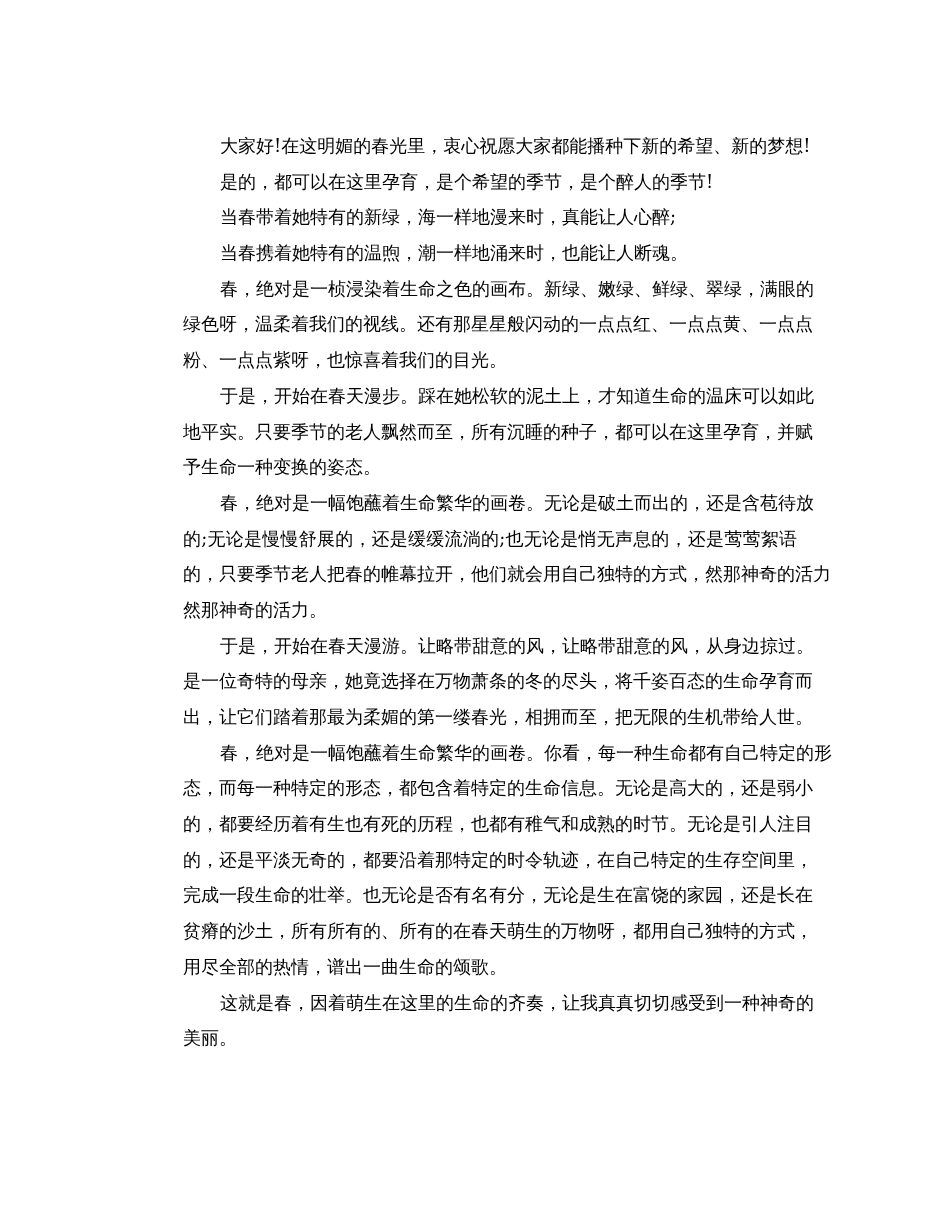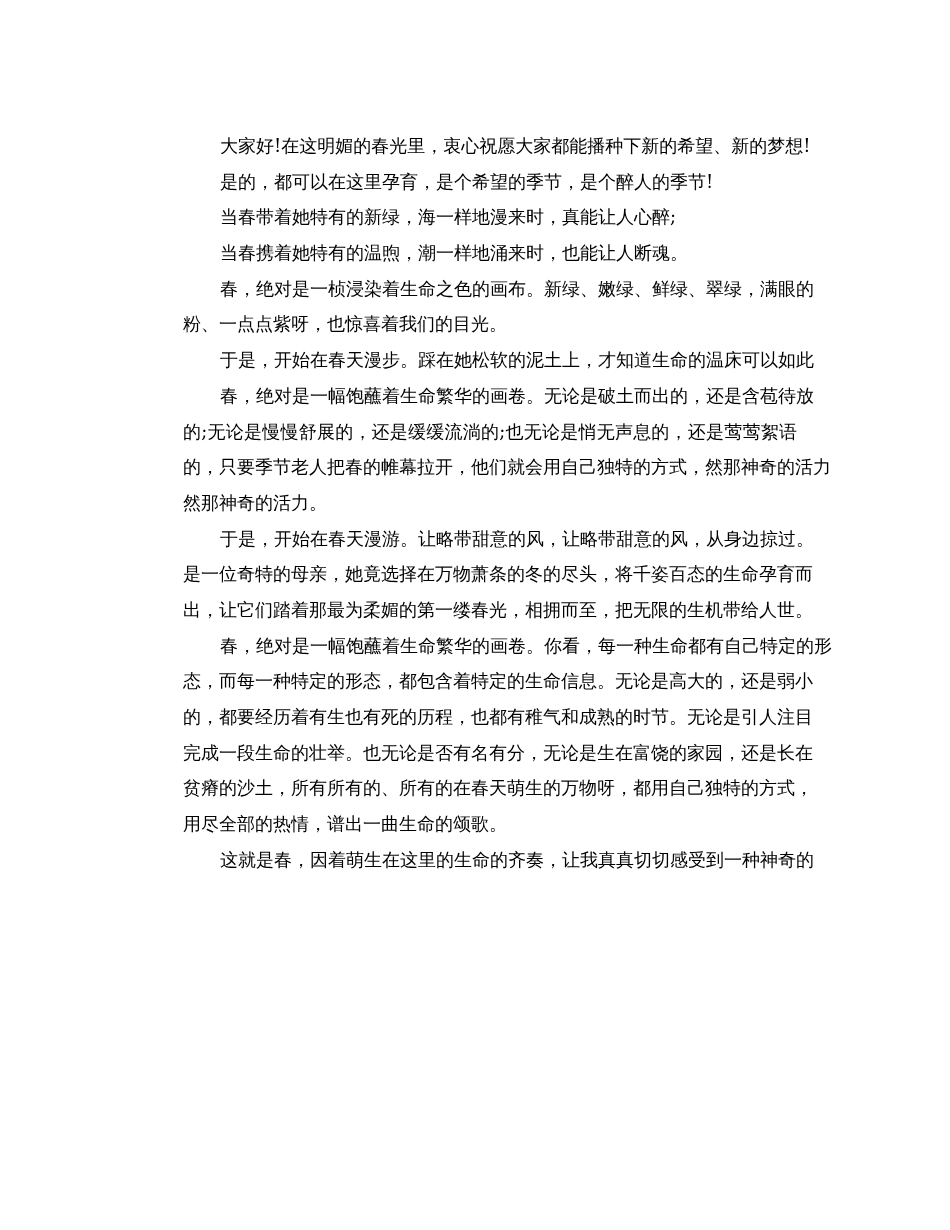--- a/index.html
+++ b/index.html
@@ -58,45 +58,50 @@
   <div class="para">
     <span class="line indent last">当春带着她特有的新绿，海一样地漫来时，真能让人心醉;</span>
   </div>
 
   <div class="para">
     <span class="line indent last">当春携着她特有的温煦，潮一样地涌来时，也能让人断魂。</span>
   </div>
 
   <div class="para">
     <span class="line indent">春，绝对是一桢浸染着生命之色的画布。新绿、嫩绿、鲜绿、翠绿，满眼的</span>
+    <span class="line">绿色呀，温柔着我们的视线。还有那星星般闪动的一点点红、一点点黄、一点点</span>
     <span class="line last">粉、一点点紫呀，也惊喜着我们的目光。</span>
   </div>
 
   <div class="para">
     <span class="line indent">于是，开始在春天漫步。踩在她松软的泥土上，才知道生命的温床可以如此</span>
+    <span class="line">地平实。只要季节的老人飘然而至，所有沉睡的种子，都可以在这里孕育，并赋</span>
+    <span class="line last">予生命一种变换的姿态。</span>
   </div>
 
   <div class="para">
     <span class="line indent">春，绝对是一幅饱蘸着生命繁华的画卷。无论是破土而出的，还是含苞待放</span>
     <span class="line">的;无论是慢慢舒展的，还是缓缓流淌的;也无论是悄无声息的，还是莺莺絮语</span>
     <span class="line">的，只要季节老人把春的帷幕拉开，他们就会用自己独特的方式，然那神奇的活力</span>
     <span class="line last">然那神奇的活力。</span>
   </div>
 
   <div class="para">
     <span class="line indent">于是，开始在春天漫游。让略带甜意的风，让略带甜意的风，从身边掠过。</span>
     <span class="line">是一位奇特的母亲，她竟选择在万物萧条的冬的尽头，将千姿百态的生命孕育而</span>
     <span class="line">出，让它们踏着那最为柔媚的第一缕春光，相拥而至，把无限的生机带给人世。</span>
   </div>
 
   <div class="para">
     <span class="line indent">春，绝对是一幅饱蘸着生命繁华的画卷。你看，每一种生命都有自己特定的形</span>
     <span class="line">态，而每一种特定的形态，都包含着特定的生命信息。无论是高大的，还是弱小</span>
     <span class="line">的，都要经历着有生也有死的历程，也都有稚气和成熟的时节。无论是引人注目</span>
+    <span class="line">的，还是平淡无奇的，都要沿着那特定的时令轨迹，在自己特定的生存空间里，</span>
     <span class="line">完成一段生命的壮举。也无论是否有名有分，无论是生在富饶的家园，还是长在</span>
     <span class="line">贫瘠的沙土，所有所有的、所有的在春天萌生的万物呀，都用自己独特的方式，</span>
     <span class="line last">用尽全部的热情，谱出一曲生命的颂歌。</span>
   </div>
 
   <div class="para">
     <span class="line indent">这就是春，因着萌生在这里的生命的齐奏，让我真真切切感受到一种神奇的</span>
+    <span class="line last">美丽。</span>
   </div>
 </div>
 
 </body></html>

